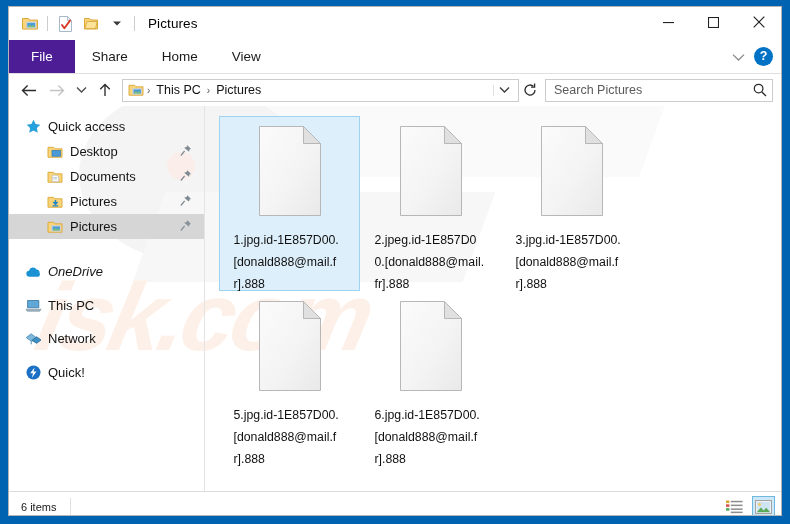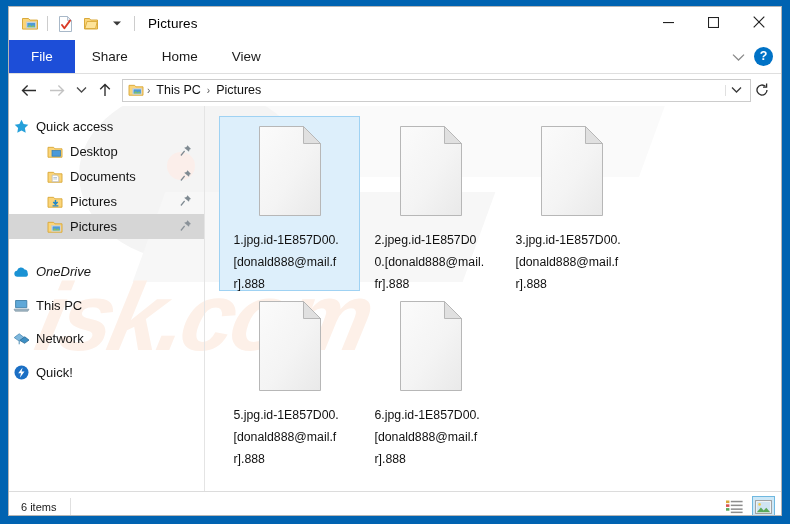--- a/index.html
+++ b/index.html
@@ -125,21 +125,21 @@
     z-index: 5;
   }
   .rtab {
     display: flex; align-items: center;
     padding: 0 17px;
     font-size: 13.5px;
     color: #1a1a1a;
     height: 100%;
   }
   .rtab.file {
-    background: #1d4ed8;
+    background: #4c1d95;
     color: #ffffff;
     padding: 0 22px;
   }
   #ribbon-right {
     position: absolute;
     right: 8px; top: 0;
     height: 100%;
     display: flex; align-items: center; gap: 9px;
   }
   #help-btn {
@@ -254,21 +254,21 @@
     width: 18px; height: 18px;
     display: flex; align-items: center; justify-content: center;
     flex: none;
   }
   .side-label { margin-left: 6px; white-space: nowrap; }
   .pin {
     position: absolute;
     right: 12px; top: 50%;
     transform: translateY(-50%);
   }
-  .lvl0 { padding-left: 3px; text-align: center; }
+  .lvl0 { padding-left: 15px; text-align: center; }
   .lvl1 { padding-left: 37px; }
 
   #filepane {
     flex: 1;
     position: relative;
     padding: 10px 0 0 14px;
     overflow: hidden;
   }
   #filegrid {
     display: flex;
@@ -465,20 +465,29 @@
         </span>
       </div>
 
       <div id="refresh-btn">
         <svg width="14" height="14" viewBox="0 0 14 14">
           <path d="M12 7a5 5 0 1 1-1.6-3.65" fill="none" stroke="#2b2b2b" stroke-width="1.3"></path>
           <path d="M11.6 0.6v3.6H8" fill="none" stroke="#2b2b2b" stroke-width="1.3"></path>
         </svg>
       </div>
 
+      <div id="searchbox">
+        <input id="search-input" type="text" placeholder="Search Pictures" style="">
+        <span style="display:flex;align-items:center;">
+          <svg width="14" height="14" viewBox="0 0 14 14">
+            <circle cx="5.6" cy="5.6" r="4.3" fill="none" stroke="#2b2b2b" stroke-width="1.25"></circle>
+            <path d="M8.9 8.9L13 13" stroke="#2b2b2b" stroke-width="1.35"></path>
+          </svg>
+        </span>
+      </div>
     </div>
 
     <div id="content">
 
       <div id="sidebar">
 
         <div class="side-item lvl0">
           <span class="side-icon">
             <svg width="15" height="15" viewBox="0 0 15 15">
                 <path d="M7.5 0.8l2.1 4.3 4.7.7-3.4 3.3.8 4.7-4.2-2.2-4.2 2.2.8-4.7L0.7 5.8l4.7-.7z" fill="#25a0da"></path>

